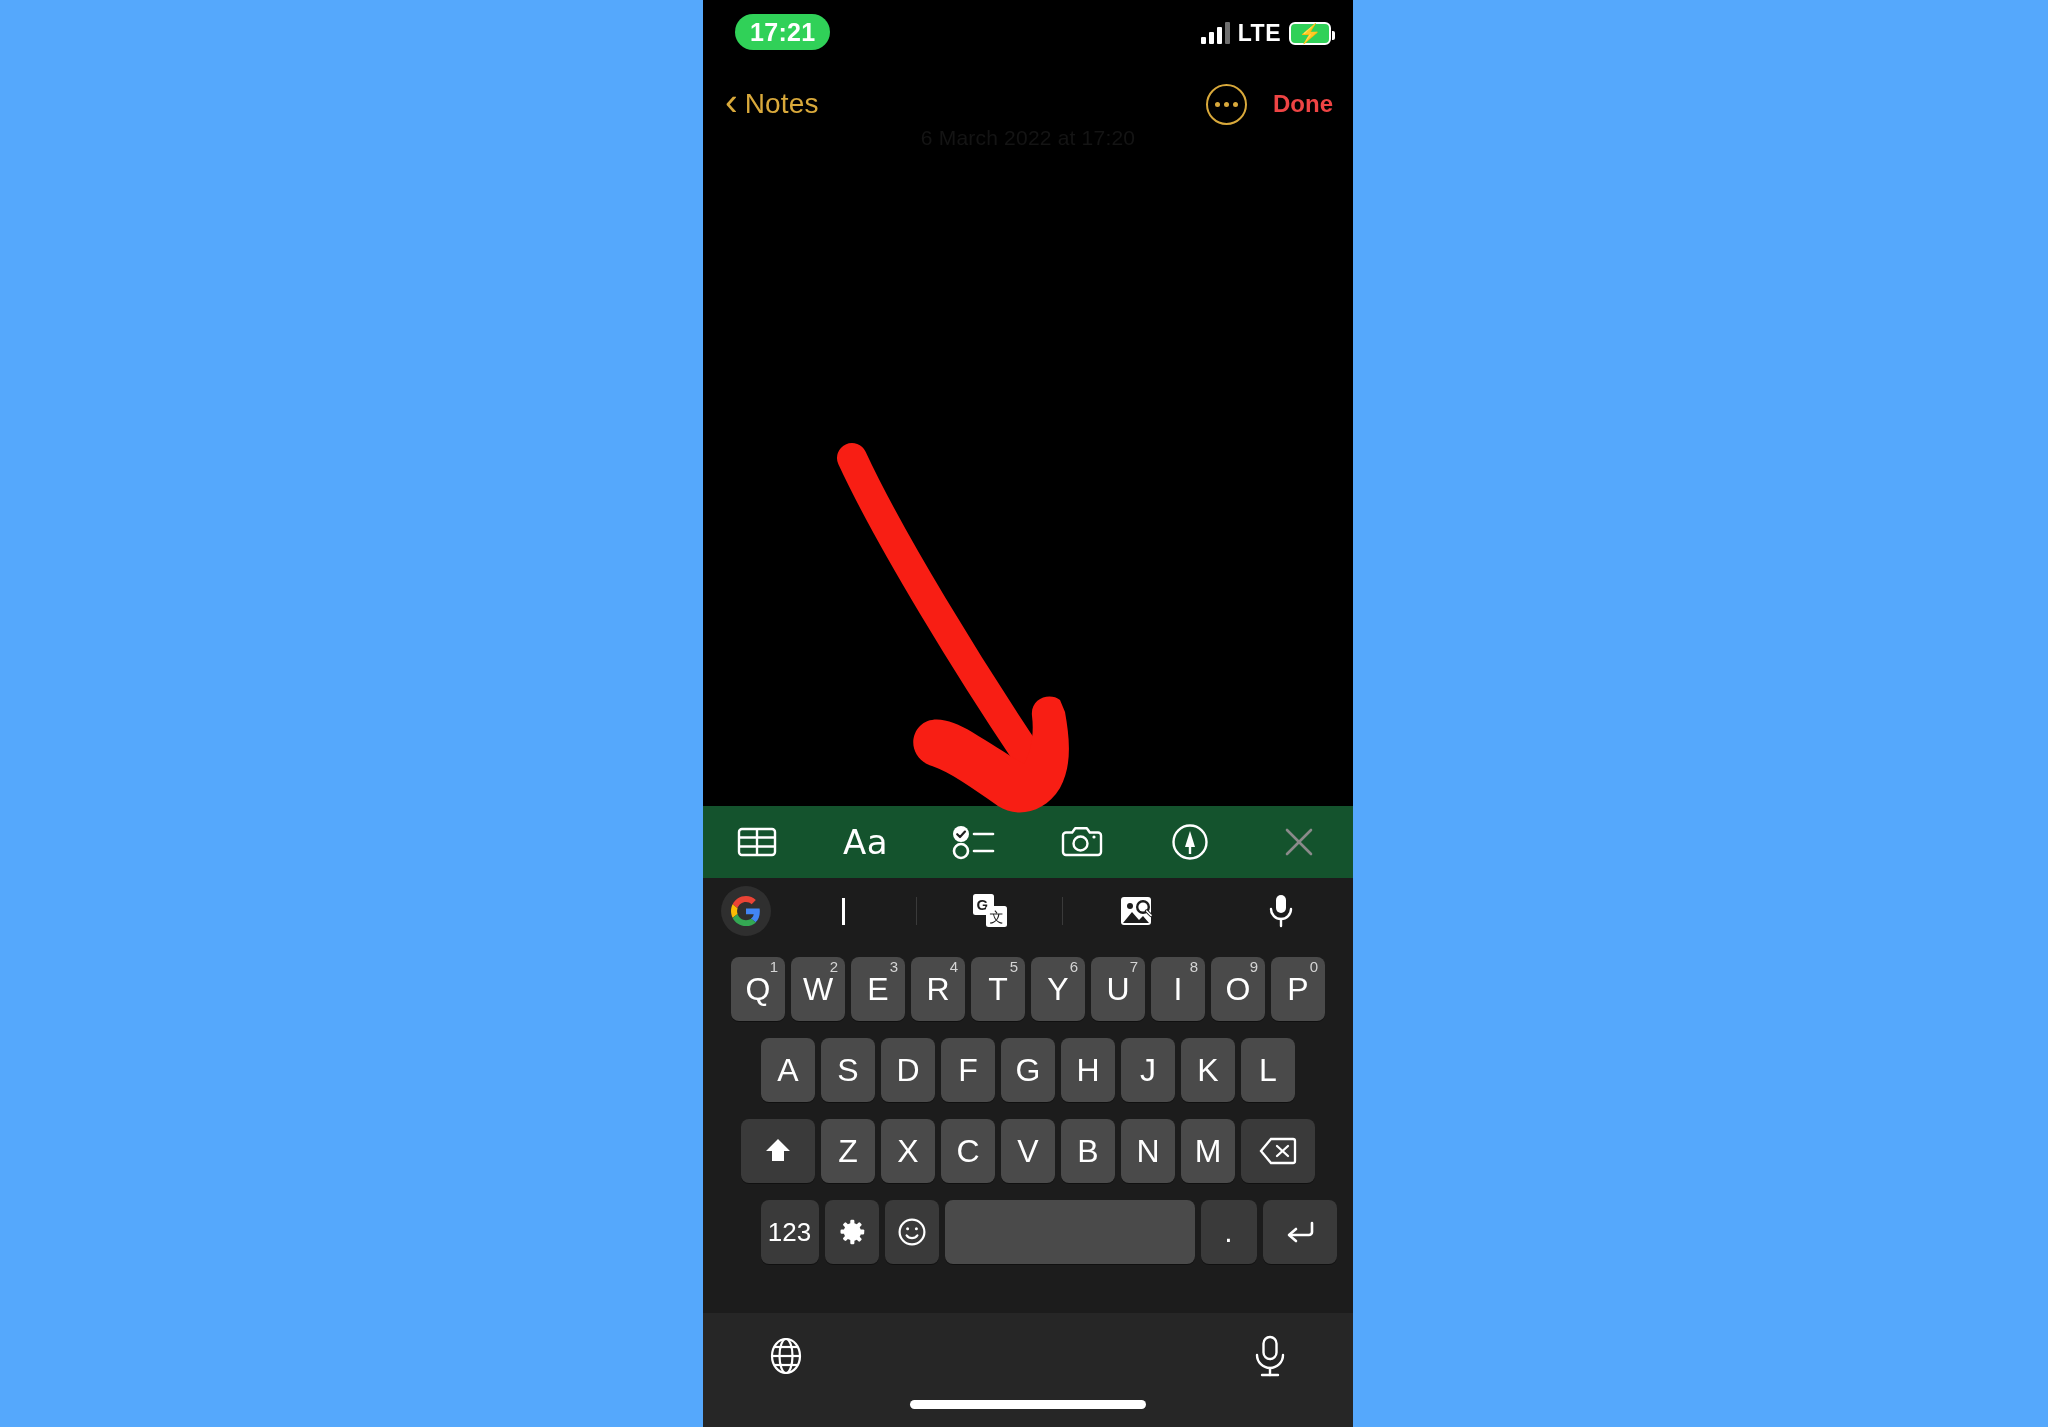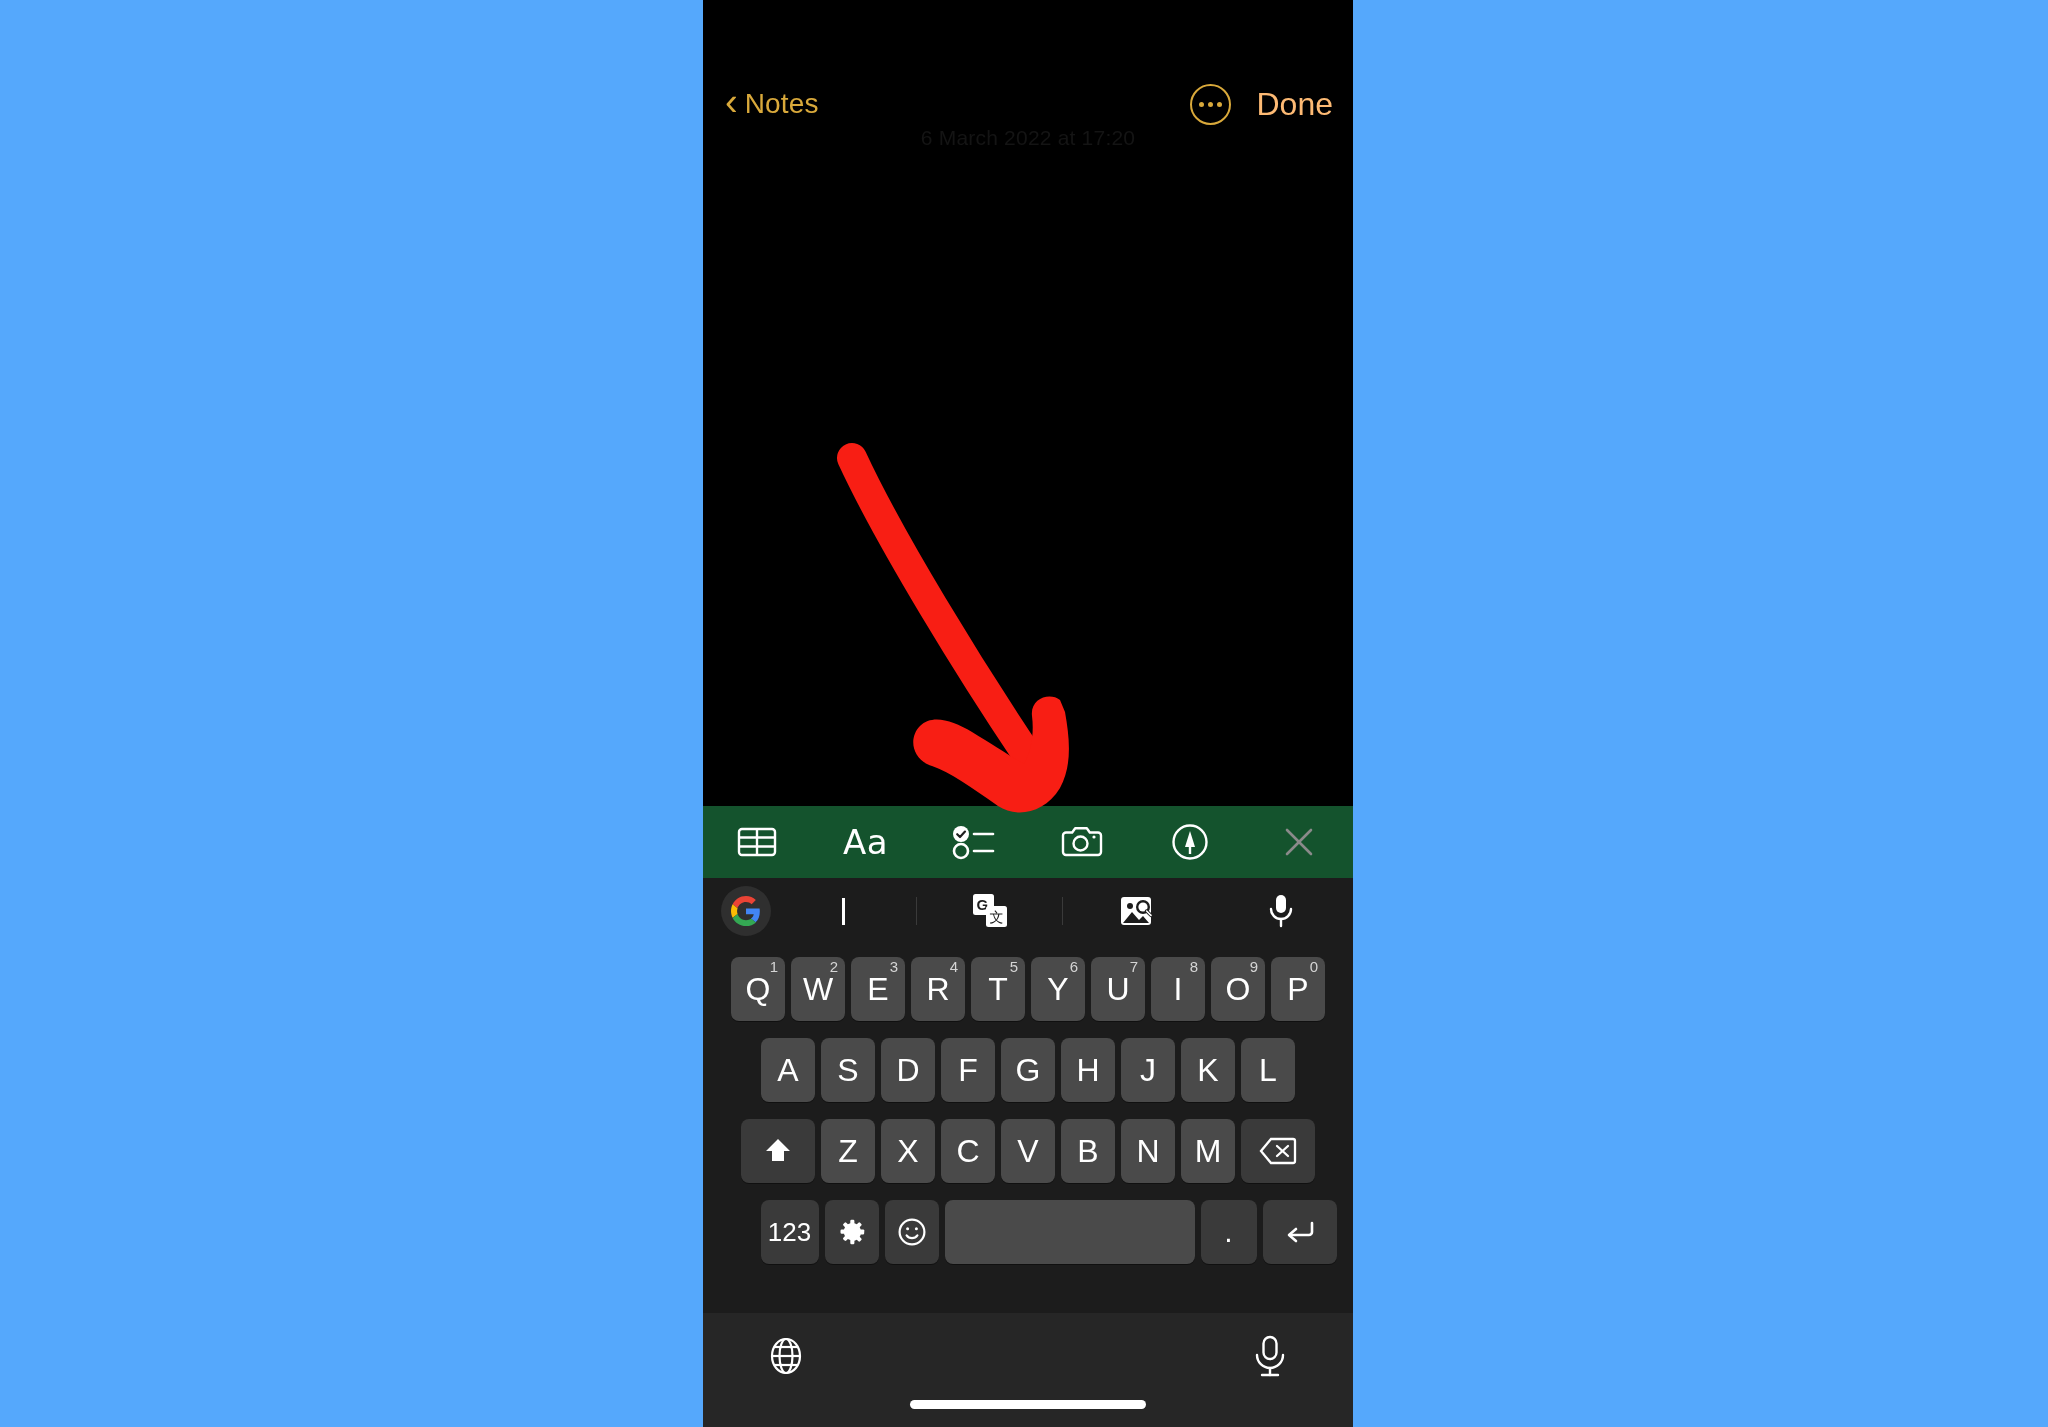--- a/index.html
+++ b/index.html
@@ -159,23 +159,23 @@
     justify-content: center;
     gap: 4px;
   }
   #more-button span {
     width: 5px;
     height: 5px;
     border-radius: 50%;
     background: #d9a93b;
   }
   #done-button {
-    color: #fdba74;
-    font-size: 32px;
-    font-weight: normal;
+    color: #ef4444;
+    font-size: 24px;
+    font-weight: bold;
   }
 
   
   #note-body {
     position: absolute;
     left: 0;
     top: 132px;
     width: 650px;
     height: 674px;
     background: #000;
@@ -362,20 +362,35 @@
     height: 9px;
     border-radius: 5px;
     background: #ffffff;
   }
 </style>
 </head>
 <body style="background: rgb(85, 168, 252);">
 
 <div id="phone-screen">
 
+  <div id="status-bar">
+    <div id="time-pill">17:21</div>
+    <div id="status-right">
+      <div class="signal-bars">
+        <i></i>
+          <i></i>
+          <i></i>
+          <i></i>
+      </div>
+      <div id="lte-label">LTE</div>
+      <div id="battery">
+        <div id="battery-bolt">⚡</div>
+      </div>
+    </div>
+  </div>
 
   <div id="nav-bar">
     <div id="back-button">
       <span id="back-chevron">‹</span>
       <span id="back-label">Notes</span>
     </div>
     <div id="nav-right">
       <div id="more-button">
         <span></span>
           <span></span>

